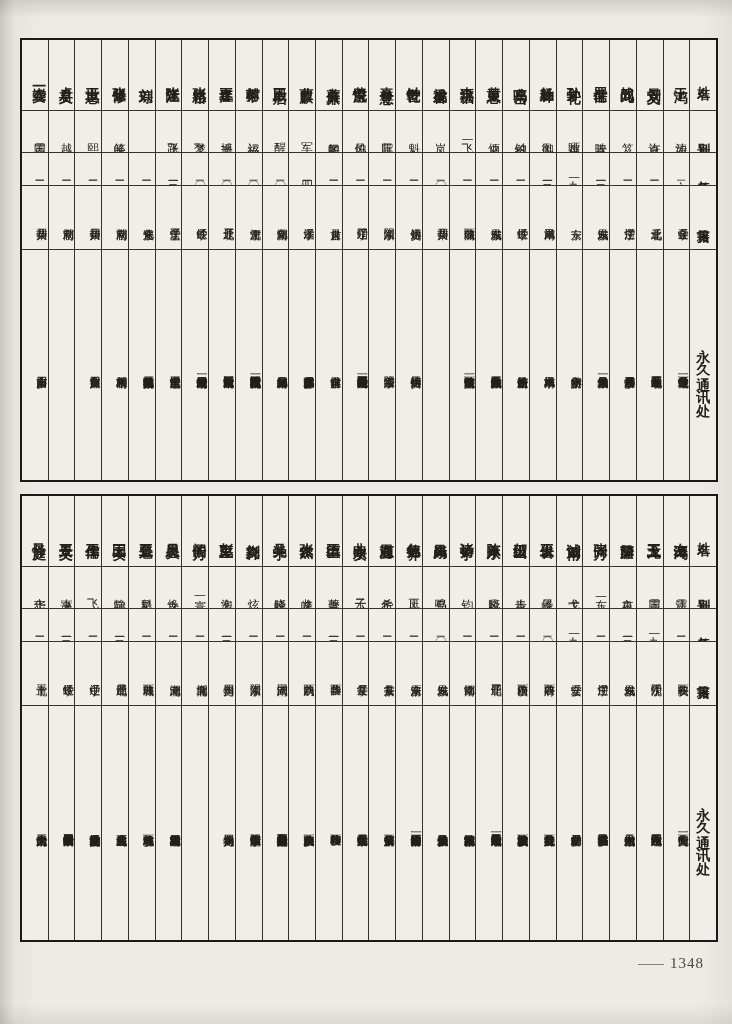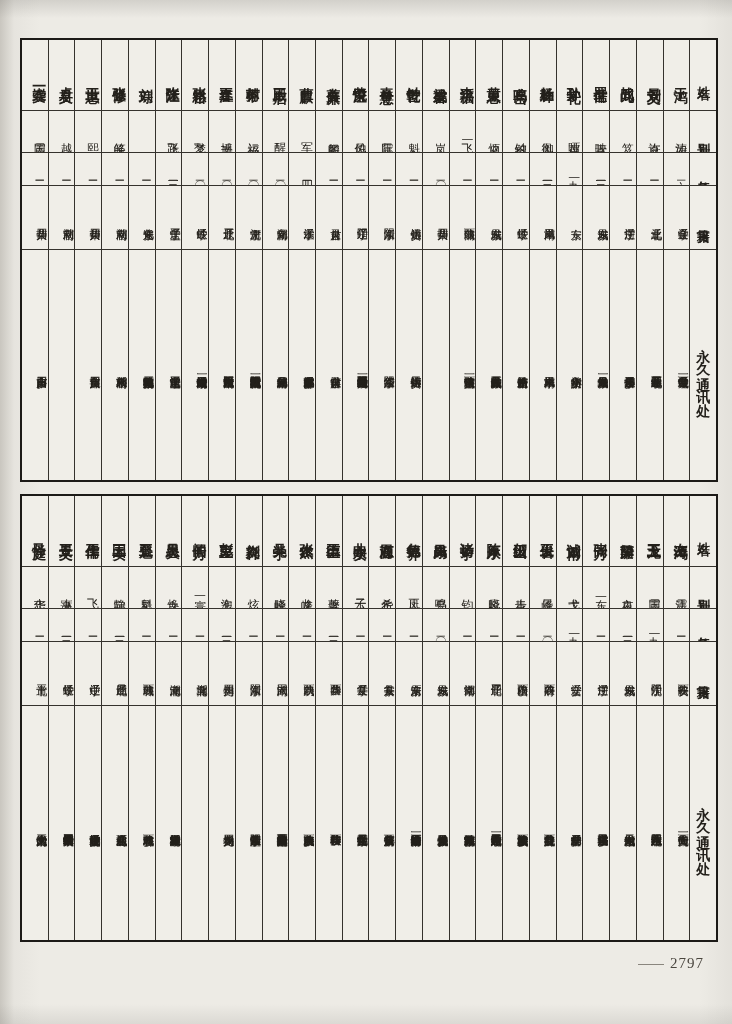--- a/index.html
+++ b/index.html
@@ -430,14 +430,14 @@
         </div>
         <div class="col">
           <div class="cell name">马怿庭</div>
           <div class="cell alias">志华</div>
           <div class="cell age">二二</div>
           <div class="cell native">北平市</div>
           <div class="cell addr">北平崇文门内大街十八号</div>
         </div>
       </div>
   </div>
-  <div class="pageno">2797</div>
+  <div class="pageno">1348</div>
 </div>
 
 </body></html>

